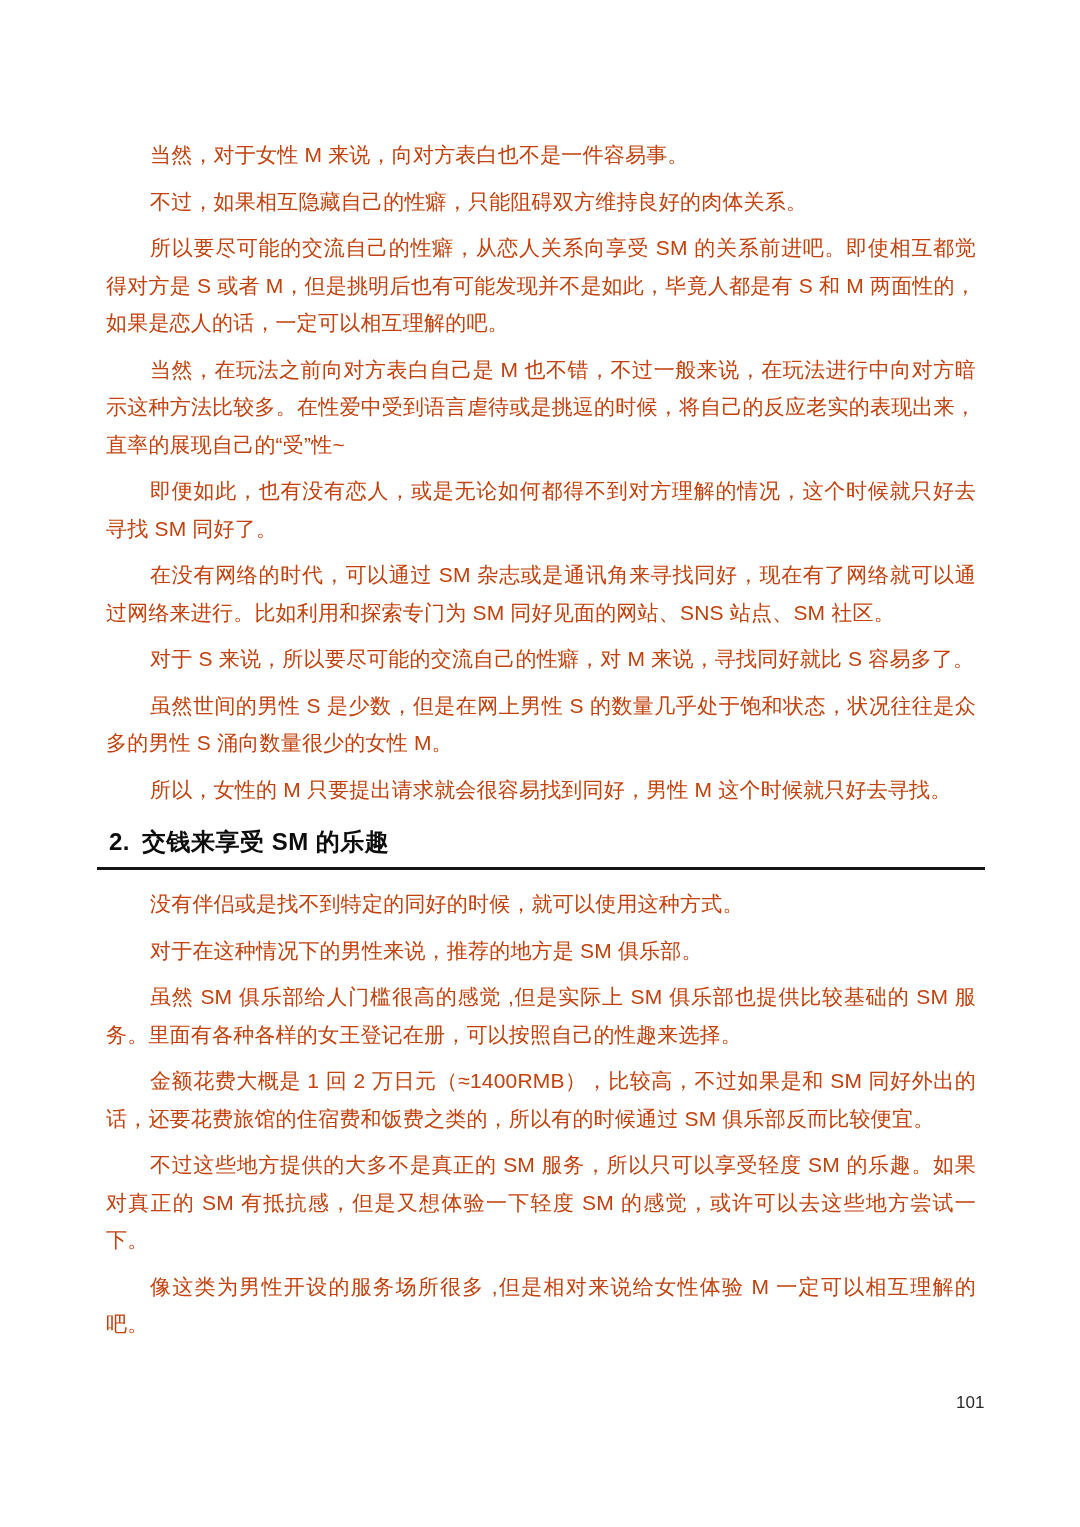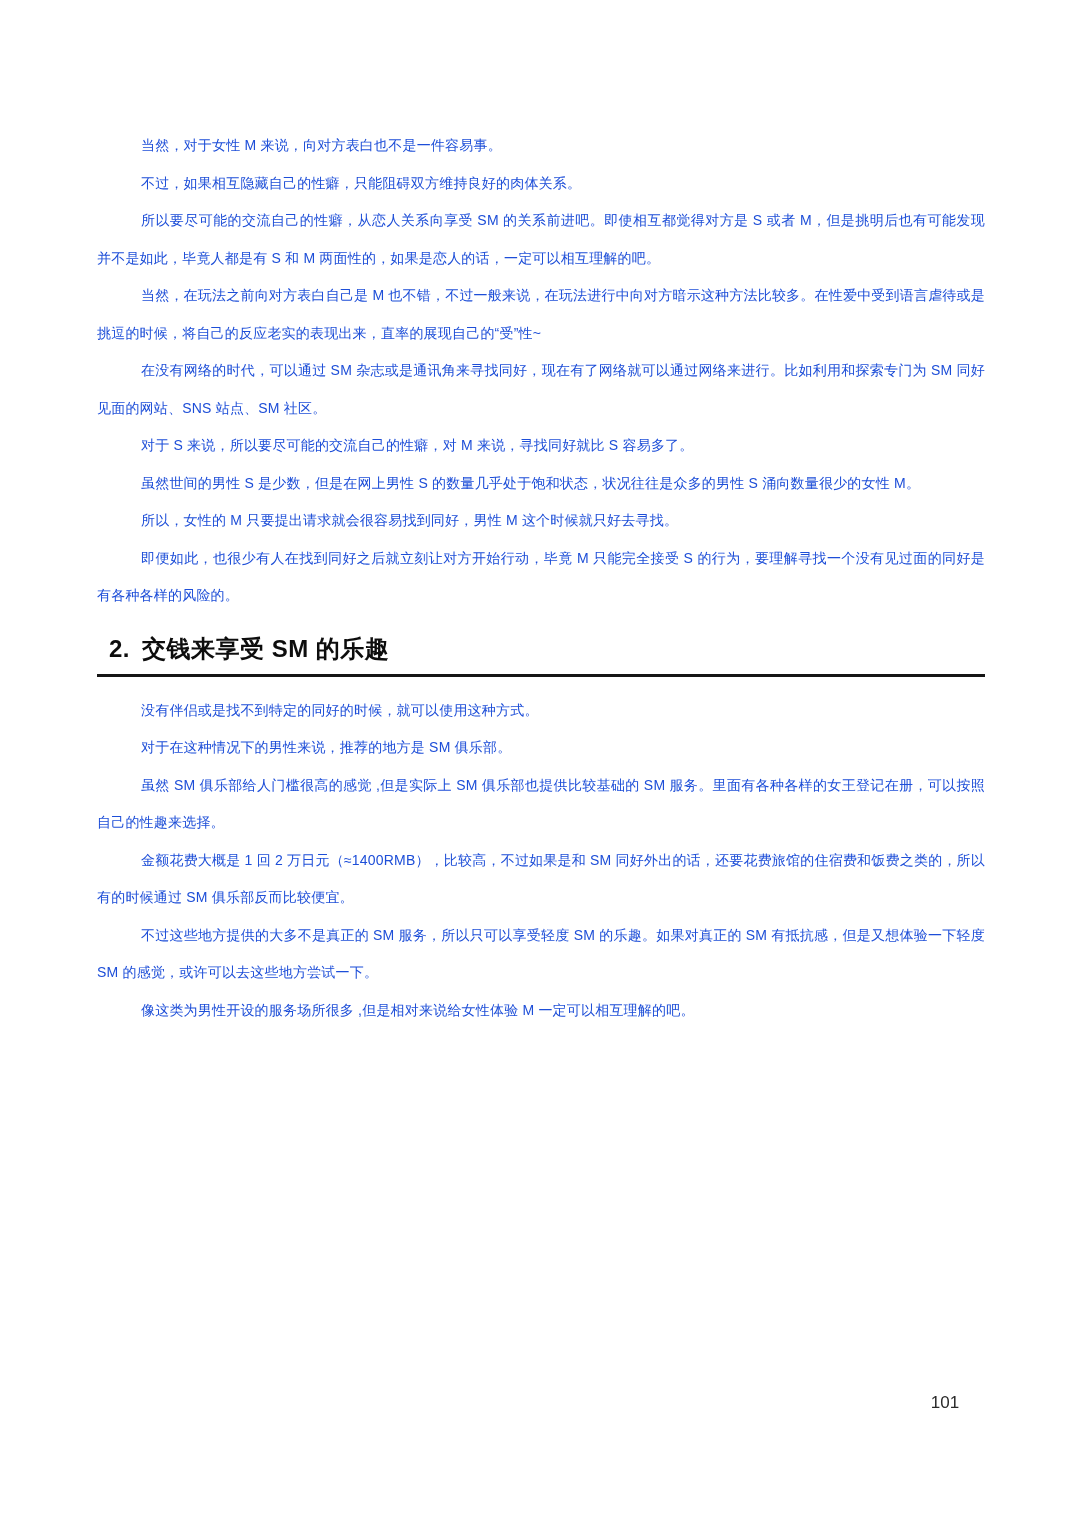--- a/index.html
+++ b/index.html
@@ -16,27 +16,27 @@
     font-family: "Liberation Sans", "DejaVu Sans", sans-serif;
     color: #1f1f1f;
   }
   .content {
     position: absolute;
     left: 97px;
     top: 127px;
     width: 888px;
   }
   p.body-para {
-    margin: 0;
-    font-size: 14px;
+    margin: 9px;
+    font-size: 21px;
     line-height: 37.5px;
     text-align: justify;
     text-indent: 44px;
     letter-spacing: 0.2px;
-    color: #1d4ed8;
+    color: #c2410c;
   }
   .heading-block {
     margin-top: 18px;
     margin-bottom: 15px;
     padding-bottom: 9px;
     padding-left: 12px;
     border-bottom: 3px solid #151515;
   }
   .heading-block h2 {
     margin: 0;
@@ -45,43 +45,43 @@
     font-weight: bold;
     color: #0d0d0d;
     letter-spacing: 0.5px;
   }
   .heading-number {
     margin-right: 12px;
   }
   .page-number {
     position: absolute;
     top: 1392px;
-    left: 905px;
+    left: 956px;
     width: 80px;
-    text-align: center;
+    text-align: left;
     font-size: 17px;
     line-height: 22px;
     color: #2a2a2a;
   }
 </style>
 </head>
 <body>
 
 <div class="page">
   <div class="content">
 
     <p class="body-para">当然，对于女性 M 来说，向对方表白也不是一件容易事。</p>
     <p class="body-para">不过，如果相互隐藏自己的性癖，只能阻碍双方维持良好的肉体关系。</p>
     <p class="body-para">所以要尽可能的交流自己的性癖，从恋人关系向享受 SM 的关系前进吧。即使相互都觉得对方是 S 或者 M，但是挑明后也有可能发现并不是如此，毕竟人都是有 S 和 M 两面性的，如果是恋人的话，一定可以相互理解的吧。</p>
     <p class="body-para">当然，在玩法之前向对方表白自己是 M 也不错，不过一般来说，在玩法进行中向对方暗示这种方法比较多。在性爱中受到语言虐待或是挑逗的时候，将自己的反应老实的表现出来，直率的展现自己的“受”性~</p>
+    <p class="body-para">即便如此，也有没有恋人，或是无论如何都得不到对方理解的情况，这个时候就只好去寻找 SM 同好了。</p>
     <p class="body-para">在没有网络的时代，可以通过 SM 杂志或是通讯角来寻找同好，现在有了网络就可以通过网络来进行。比如利用和探索专门为 SM 同好见面的网站、SNS 站点、SM 社区。</p>
     <p class="body-para">对于 S 来说，所以要尽可能的交流自己的性癖，对 M 来说，寻找同好就比 S 容易多了。</p>
     <p class="body-para">虽然世间的男性 S 是少数，但是在网上男性 S 的数量几乎处于饱和状态，状况往往是众多的男性 S 涌向数量很少的女性 M。</p>
     <p class="body-para">所以，女性的 M 只要提出请求就会很容易找到同好，男性 M 这个时候就只好去寻找。</p>
-    <p class="body-para">即便如此，也很少有人在找到同好之后就立刻让对方开始行动，毕竟 M 只能完全接受 S 的行为，要理解寻找一个没有见过面的同好是有各种各样的风险的。</p>
 
     <div class="heading-block">
       <h2><span class="heading-number">2.</span><span>交钱来享受 SM 的乐趣</span></h2>
     </div>
 
     <p class="body-para">没有伴侣或是找不到特定的同好的时候，就可以使用这种方式。</p>
     <p class="body-para">对于在这种情况下的男性来说，推荐的地方是 SM 俱乐部。</p>
     <p class="body-para">虽然 SM 俱乐部给人门槛很高的感觉 ,但是实际上 SM 俱乐部也提供比较基础的 SM 服务。里面有各种各样的女王登记在册，可以按照自己的性趣来选择。</p>
     <p class="body-para">金额花费大概是 1 回 2 万日元（≈1400RMB），比较高，不过如果是和 SM 同好外出的话，还要花费旅馆的住宿费和饭费之类的，所以有的时候通过 SM 俱乐部反而比较便宜。</p>
     <p class="body-para">不过这些地方提供的大多不是真正的 SM 服务，所以只可以享受轻度 SM 的乐趣。如果对真正的 SM 有抵抗感，但是又想体验一下轻度 SM 的感觉，或许可以去这些地方尝试一下。</p>

